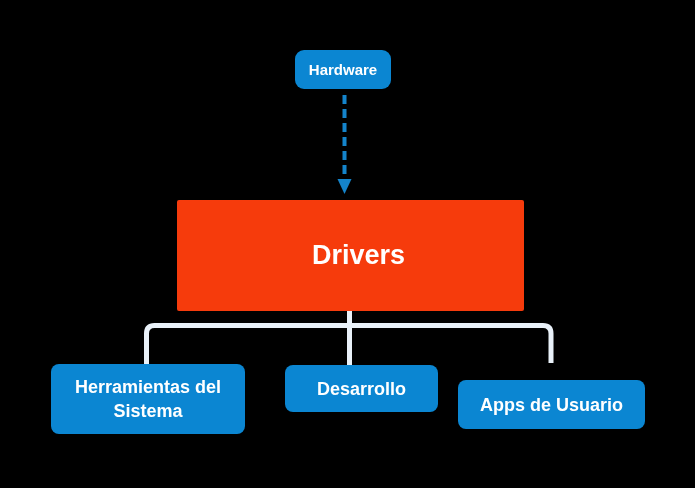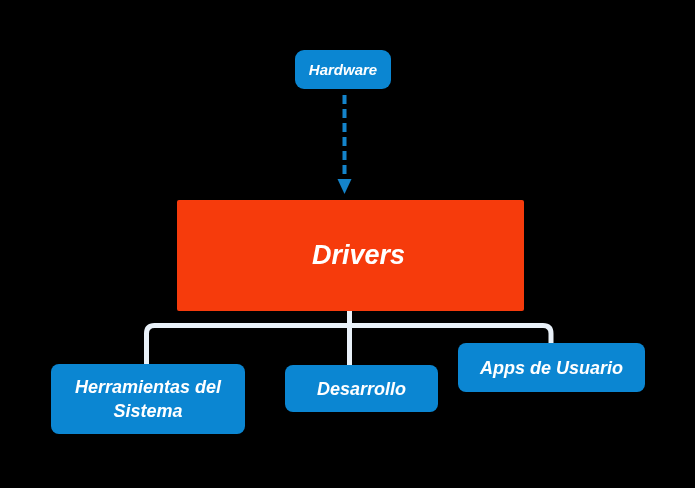--- a/index.html
+++ b/index.html
@@ -17,21 +17,20 @@
   }
   .node {
     position: absolute;
     display: flex;
     flex-direction: column;
     align-items: center;
     justify-content: center;
     text-align: center;
     color: var(--text, #ffffff);
     box-sizing: border-box;
-    font-style: italic;
   }
   .node.blue { background: var(--node-blue, #0b86d2); }
   .node.red  { background: var(--node-red, #f63b0c); }
 
   .node-hardware {
     left: 295px; top: 50px;
     width: 96px; height: 39px;
     border-radius: 9px;
     font-size: 15px;
     font-weight: 600;
@@ -47,21 +46,21 @@
   }
   .node-child {
     border-radius: 8px;
     font-size: 18px;
     font-weight: 700;
     line-height: 24px;
     padding: 0 14px;
   }
   .node-child-0 { left: 51px;  top: 364px; width: 194px; height: 70px; }
   .node-child-1 { left: 285px; top: 365px; width: 153px; height: 47px; }
-  .node-child-2 { left: 458px; top: 343px; width: 187px; height: 49px; }
+  .node-child-2 { left: 458px; top: 380px; width: 187px; height: 49px; }
 
   svg.edges {
     position: absolute;
     left: 0; top: 0;
     width: 695px; height: 488px;
     pointer-events: none;
   }
   .edge-tree {
     stroke: var(--connector, #e9f1f9);
     stroke-width: 5;

